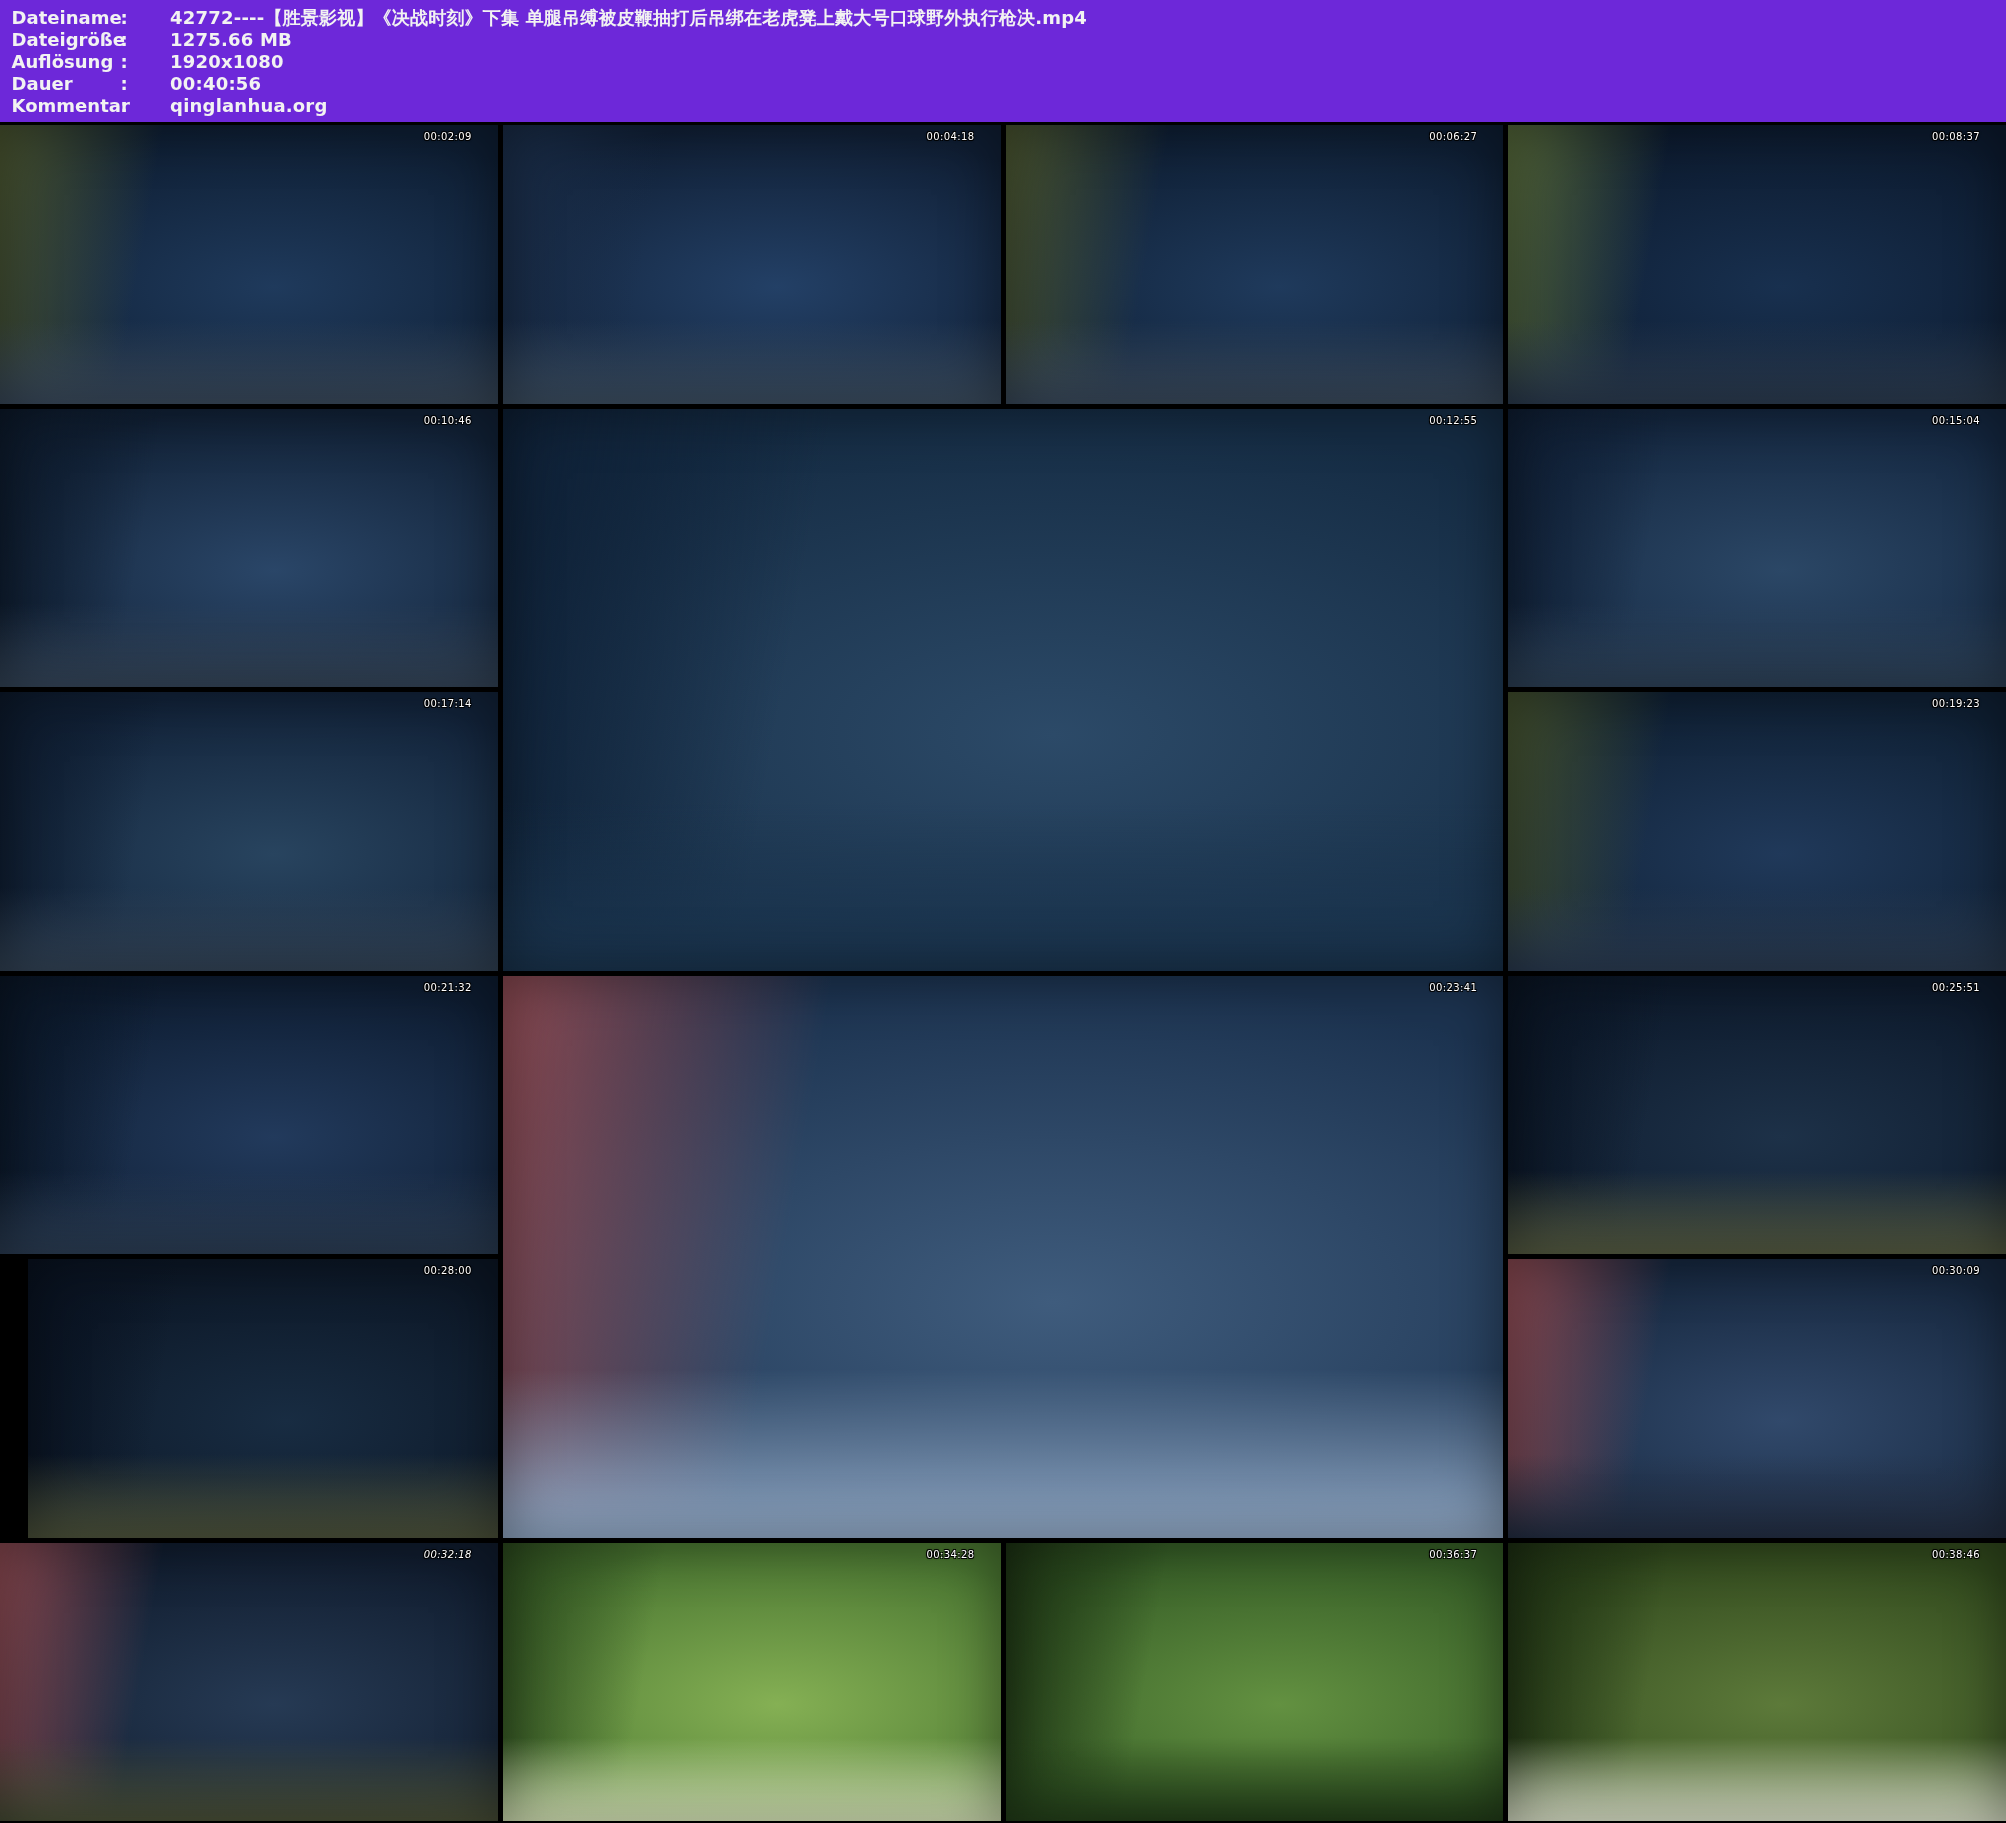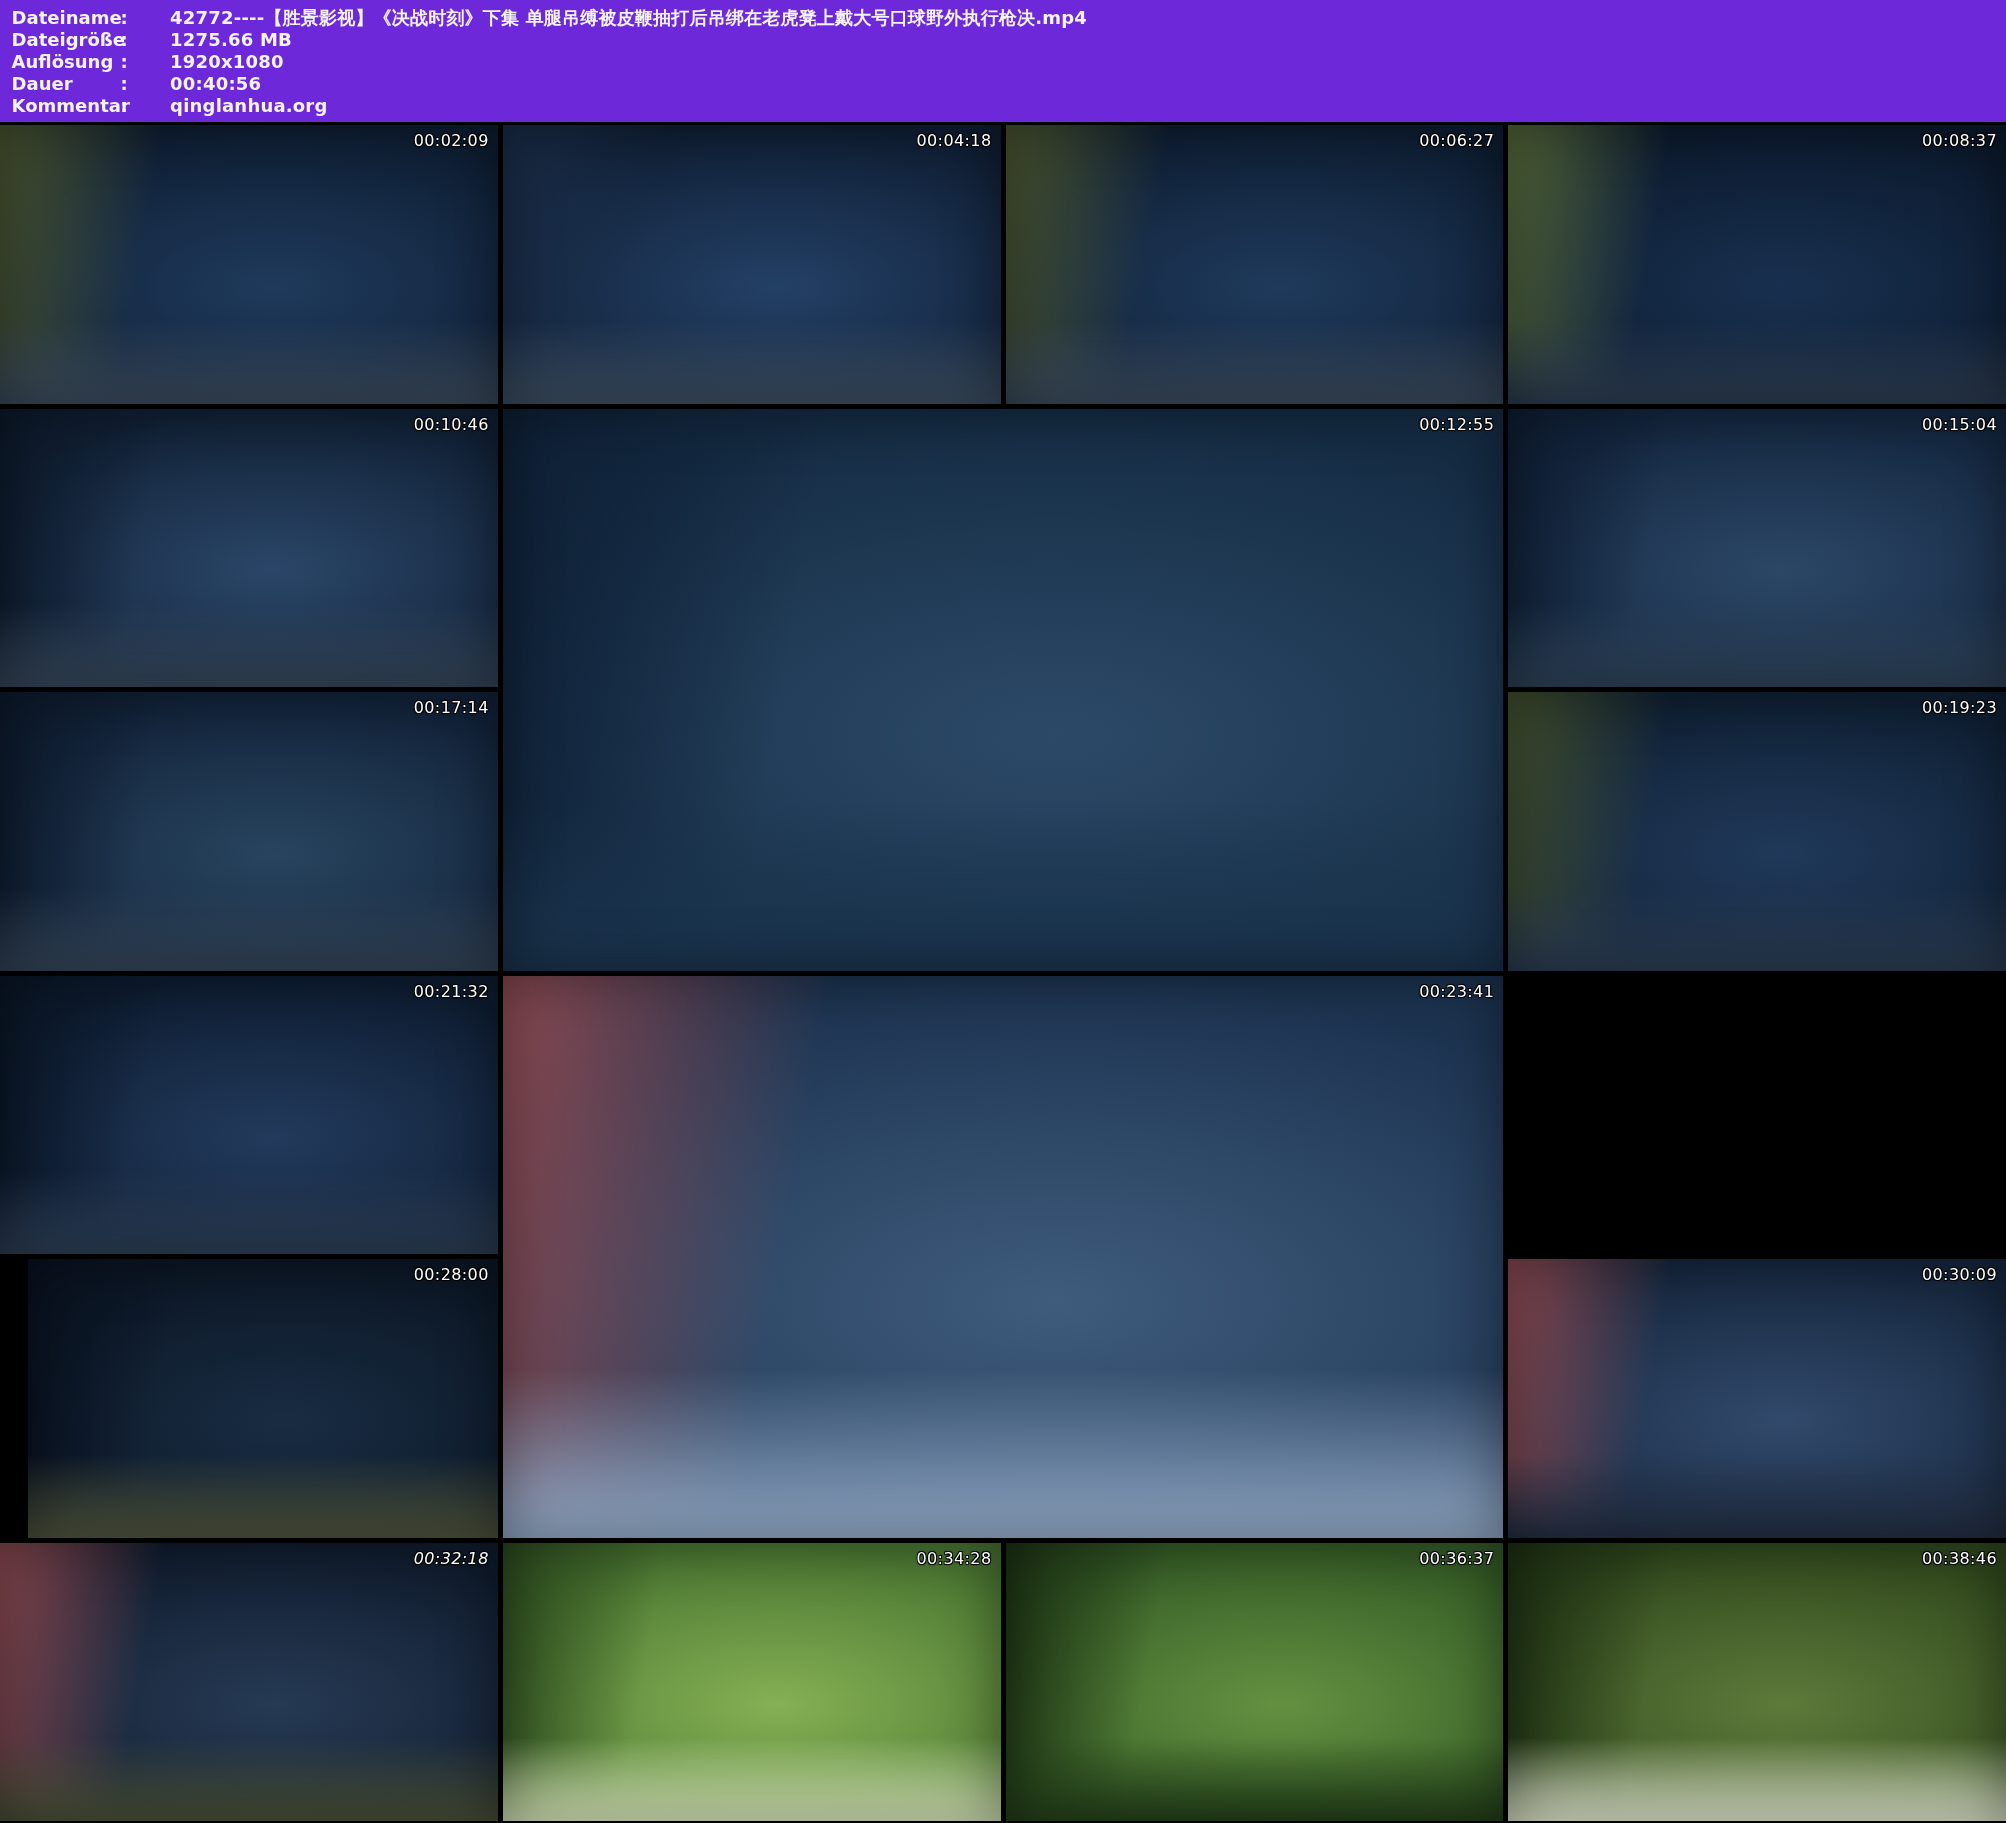--- a/index.html
+++ b/index.html
@@ -54,22 +54,22 @@
     background-color: var(--c1, #10203a);
     background-image:
       linear-gradient(to top, var(--c4, transparent) 0%, transparent 30%),
       linear-gradient(100deg, var(--c3, transparent) 0%, transparent 30%),
       radial-gradient(90% 75% at 55% 58%, var(--c2, transparent) 0%, transparent 78%);
     box-shadow: inset 0 0 58px rgba(0,0,0,0.45);
   }
   .tile .timestamp {
     position: absolute;
     top: 5.8px;
-    right: 9px;
-    font-size: 16px;
+    right: 26px;
+    font-size: 10px;
     letter-spacing: 0.4px;
     color: #fff;
     text-shadow:
       -0.8px -0.8px 0 #000, 0.8px -0.8px 0 #000,
       -0.8px  0.8px 0 #000, 0.8px  0.8px 0 #000,
        0    0   2.5px #000;
   }
 </style>
 </head>
 <body>
@@ -129,20 +129,23 @@
     </div>
     <div class="tile" style="grid-area: i; --c1: #0f2034; --c2: #20395a; --c3: #43502e; --c4: #2b3c52;">
       <span class="timestamp">00:19:23</span>
     </div>
     <div class="tile" style="grid-area: j; --c1: #0e1d32; --c2: #223a5c; --c3: #0a1626; --c4: #2c3e55;">
       <span class="timestamp">00:21:32</span>
     </div>
     <div class="tile" style="grid-area: k; --c1: #1c3350; --c2: #3f5c7d; --c3: #8c4a52; --c4: #93abc8;">
       <span class="timestamp">00:23:41</span>
     </div>
+    <div class="tile" style="grid-area: l; --c1: #0d1a2c; --c2: #1d3148; --c3: #0a1422; --c4: #565c42;">
+      <span class="timestamp">00:25:51</span>
+    </div>
     <div class="tile" style="grid-area: m; margin-left: 28px; --c1: #0c1726; --c2: #182c42; --c3: #091220; --c4: #4e543c;">
       <span class="timestamp">00:28:00</span>
     </div>
     <div class="tile" style="grid-area: n; --c1: #16273e; --c2: #31496b; --c3: #8c4a52; --c4: #242f44;">
       <span class="timestamp">00:30:09</span>
     </div>
     <div class="tile" style="grid-area: o; font-style: italic; --c1: #101c2e; --c2: #263a54; --c3: #8c4a52; --c4: #4a5038;">
       <span class="timestamp">00:32:18</span>
     </div>
     <div class="tile" style="grid-area: p; --c1: #4a7631; --c2: #85b054; --c3: #2c4a1e; --c4: #d7e6b8;">

